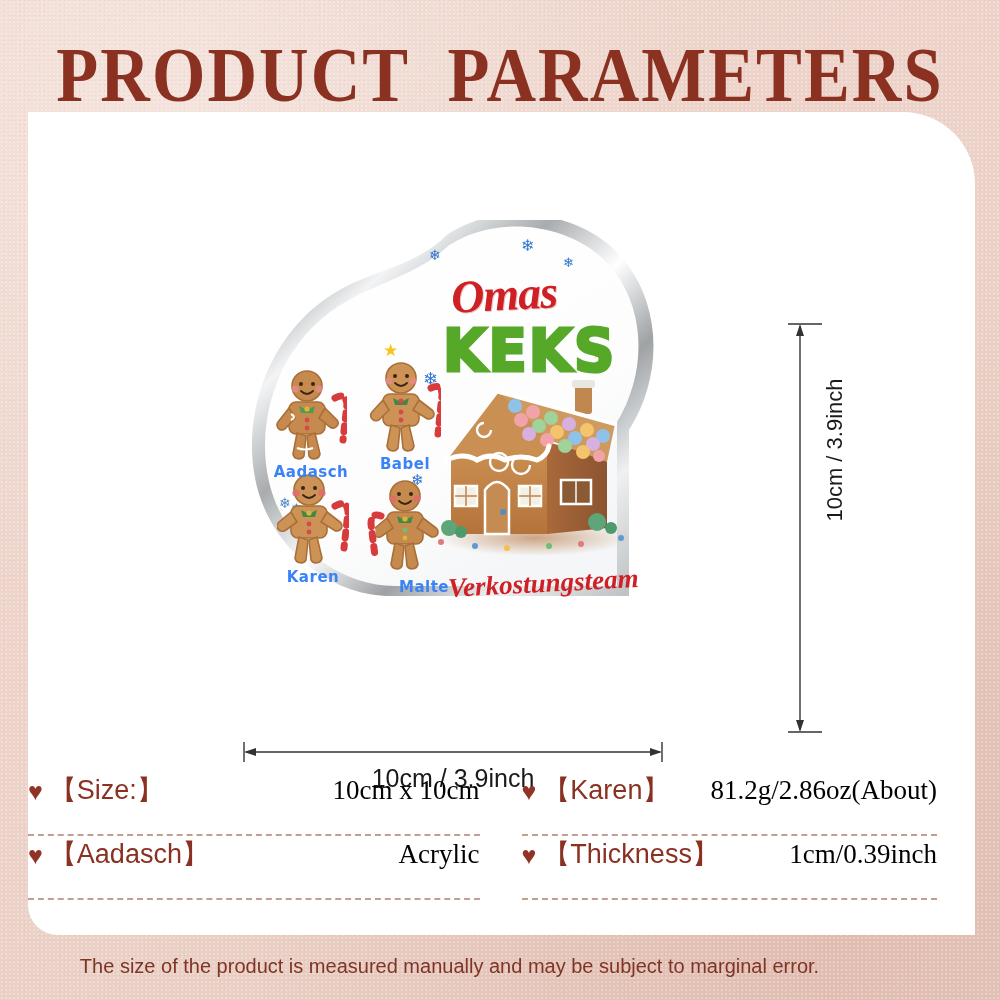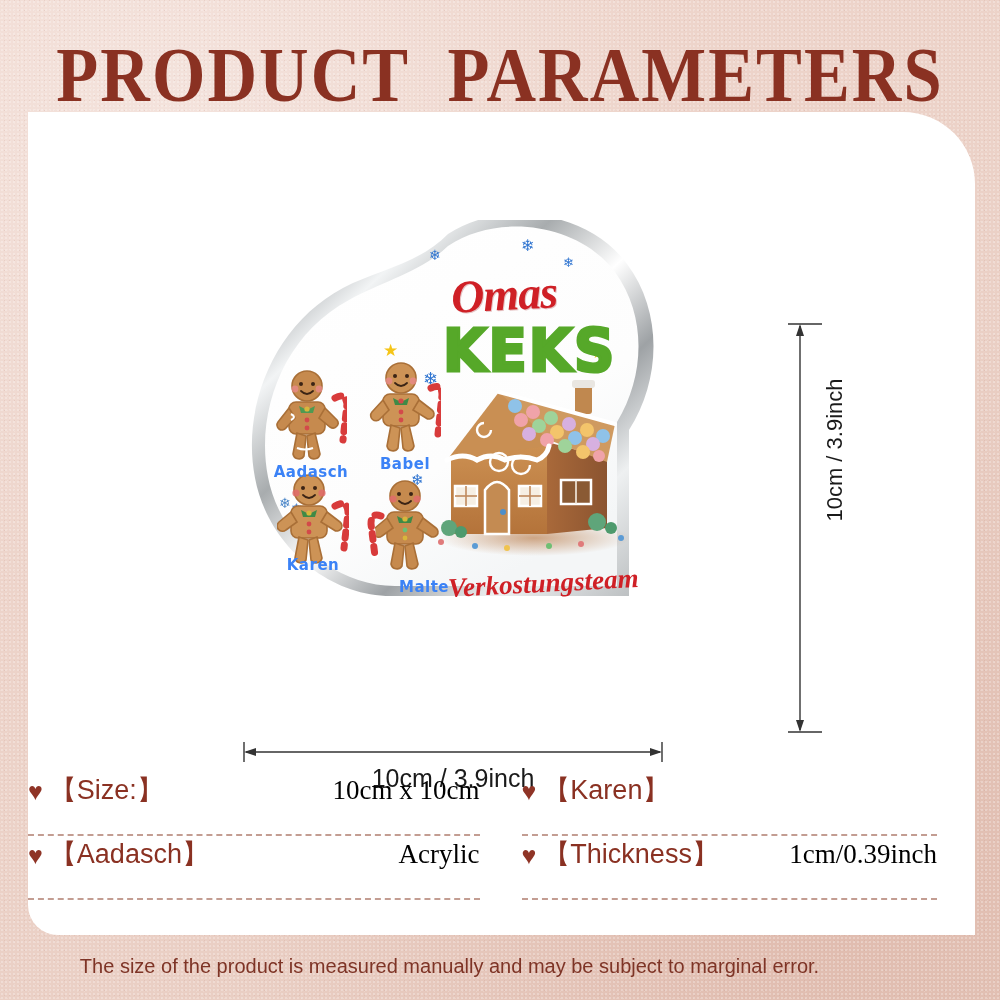--- a/index.html
+++ b/index.html
@@ -398,21 +398,21 @@
           <path d="M30,38 L38,42 L46,38 L44,45 L32,45 Z" fill="#3f8a46"></path>
           <circle cx="38" cy="41" r="2.6" fill="#d8b63c"></circle>
           <circle cx="38" cy="52" r="2.4" fill="#6fbf73"></circle>
             <circle cx="38" cy="60" r="2.4" fill="#d8b63c"></circle>
           <path d="M14,38 q-10,-4 -10,8 L8,78" fill="none" stroke="#ffffff" stroke-width="7" stroke-linecap="round"></path>
           <path d="M14,38 q-10,-4 -10,8 L8,78" fill="none" stroke="#d83b3b" stroke-width="7" stroke-linecap="round" stroke-dasharray="6 7"></path>
         </svg>
 
         <div class="gb-name" style="left:33px;top:243px;">Aadasch</div>
         <div class="gb-name" style="left:127px;top:235px;">Babel</div>
-        <div class="gb-name" style="left:35px;top:336px;">Karen</div>
+        <div class="gb-name" style="left:35px;top:348px;">Karen</div>
         <div class="gb-name" style="left:146px;top:358px;">Malte</div>
 
         <div class="txt-team">Verkostungsteam</div>
       </div>
     </div>
 
     <svg id="dim-v" viewBox="0 0 120 440">
       <line x1="20" y1="14" x2="54" y2="14" stroke="#333" stroke-width="1.4"></line>
       <line x1="20" y1="422" x2="54" y2="422" stroke="#333" stroke-width="1.4"></line>
       <line x1="32" y1="16" x2="32" y2="420" stroke="#333" stroke-width="1.4"></line>
@@ -442,20 +442,21 @@
       <div class="spec-row">
         <div class="spec-label"><span class="spec-heart">♥</span><span>【Aadasch】</span></div>
         <div class="spec-value">Acrylic</div>
       </div>
       <div class="spec-divider"></div>
     </div>
 
     <div class="spec-col right">
       <div class="spec-row">
         <div class="spec-label"><span class="spec-heart">♥</span><span>【Karen】</span></div>
+        <div class="spec-value">81.2g/2.86oz(About)</div>
       </div>
       <div class="spec-divider"></div>
       <div class="spec-row">
         <div class="spec-label"><span class="spec-heart">♥</span><span>【Thickness】</span></div>
         <div class="spec-value">1cm/0.39inch</div>
       </div>
       <div class="spec-divider"></div>
     </div>
   </div>
 </div>

